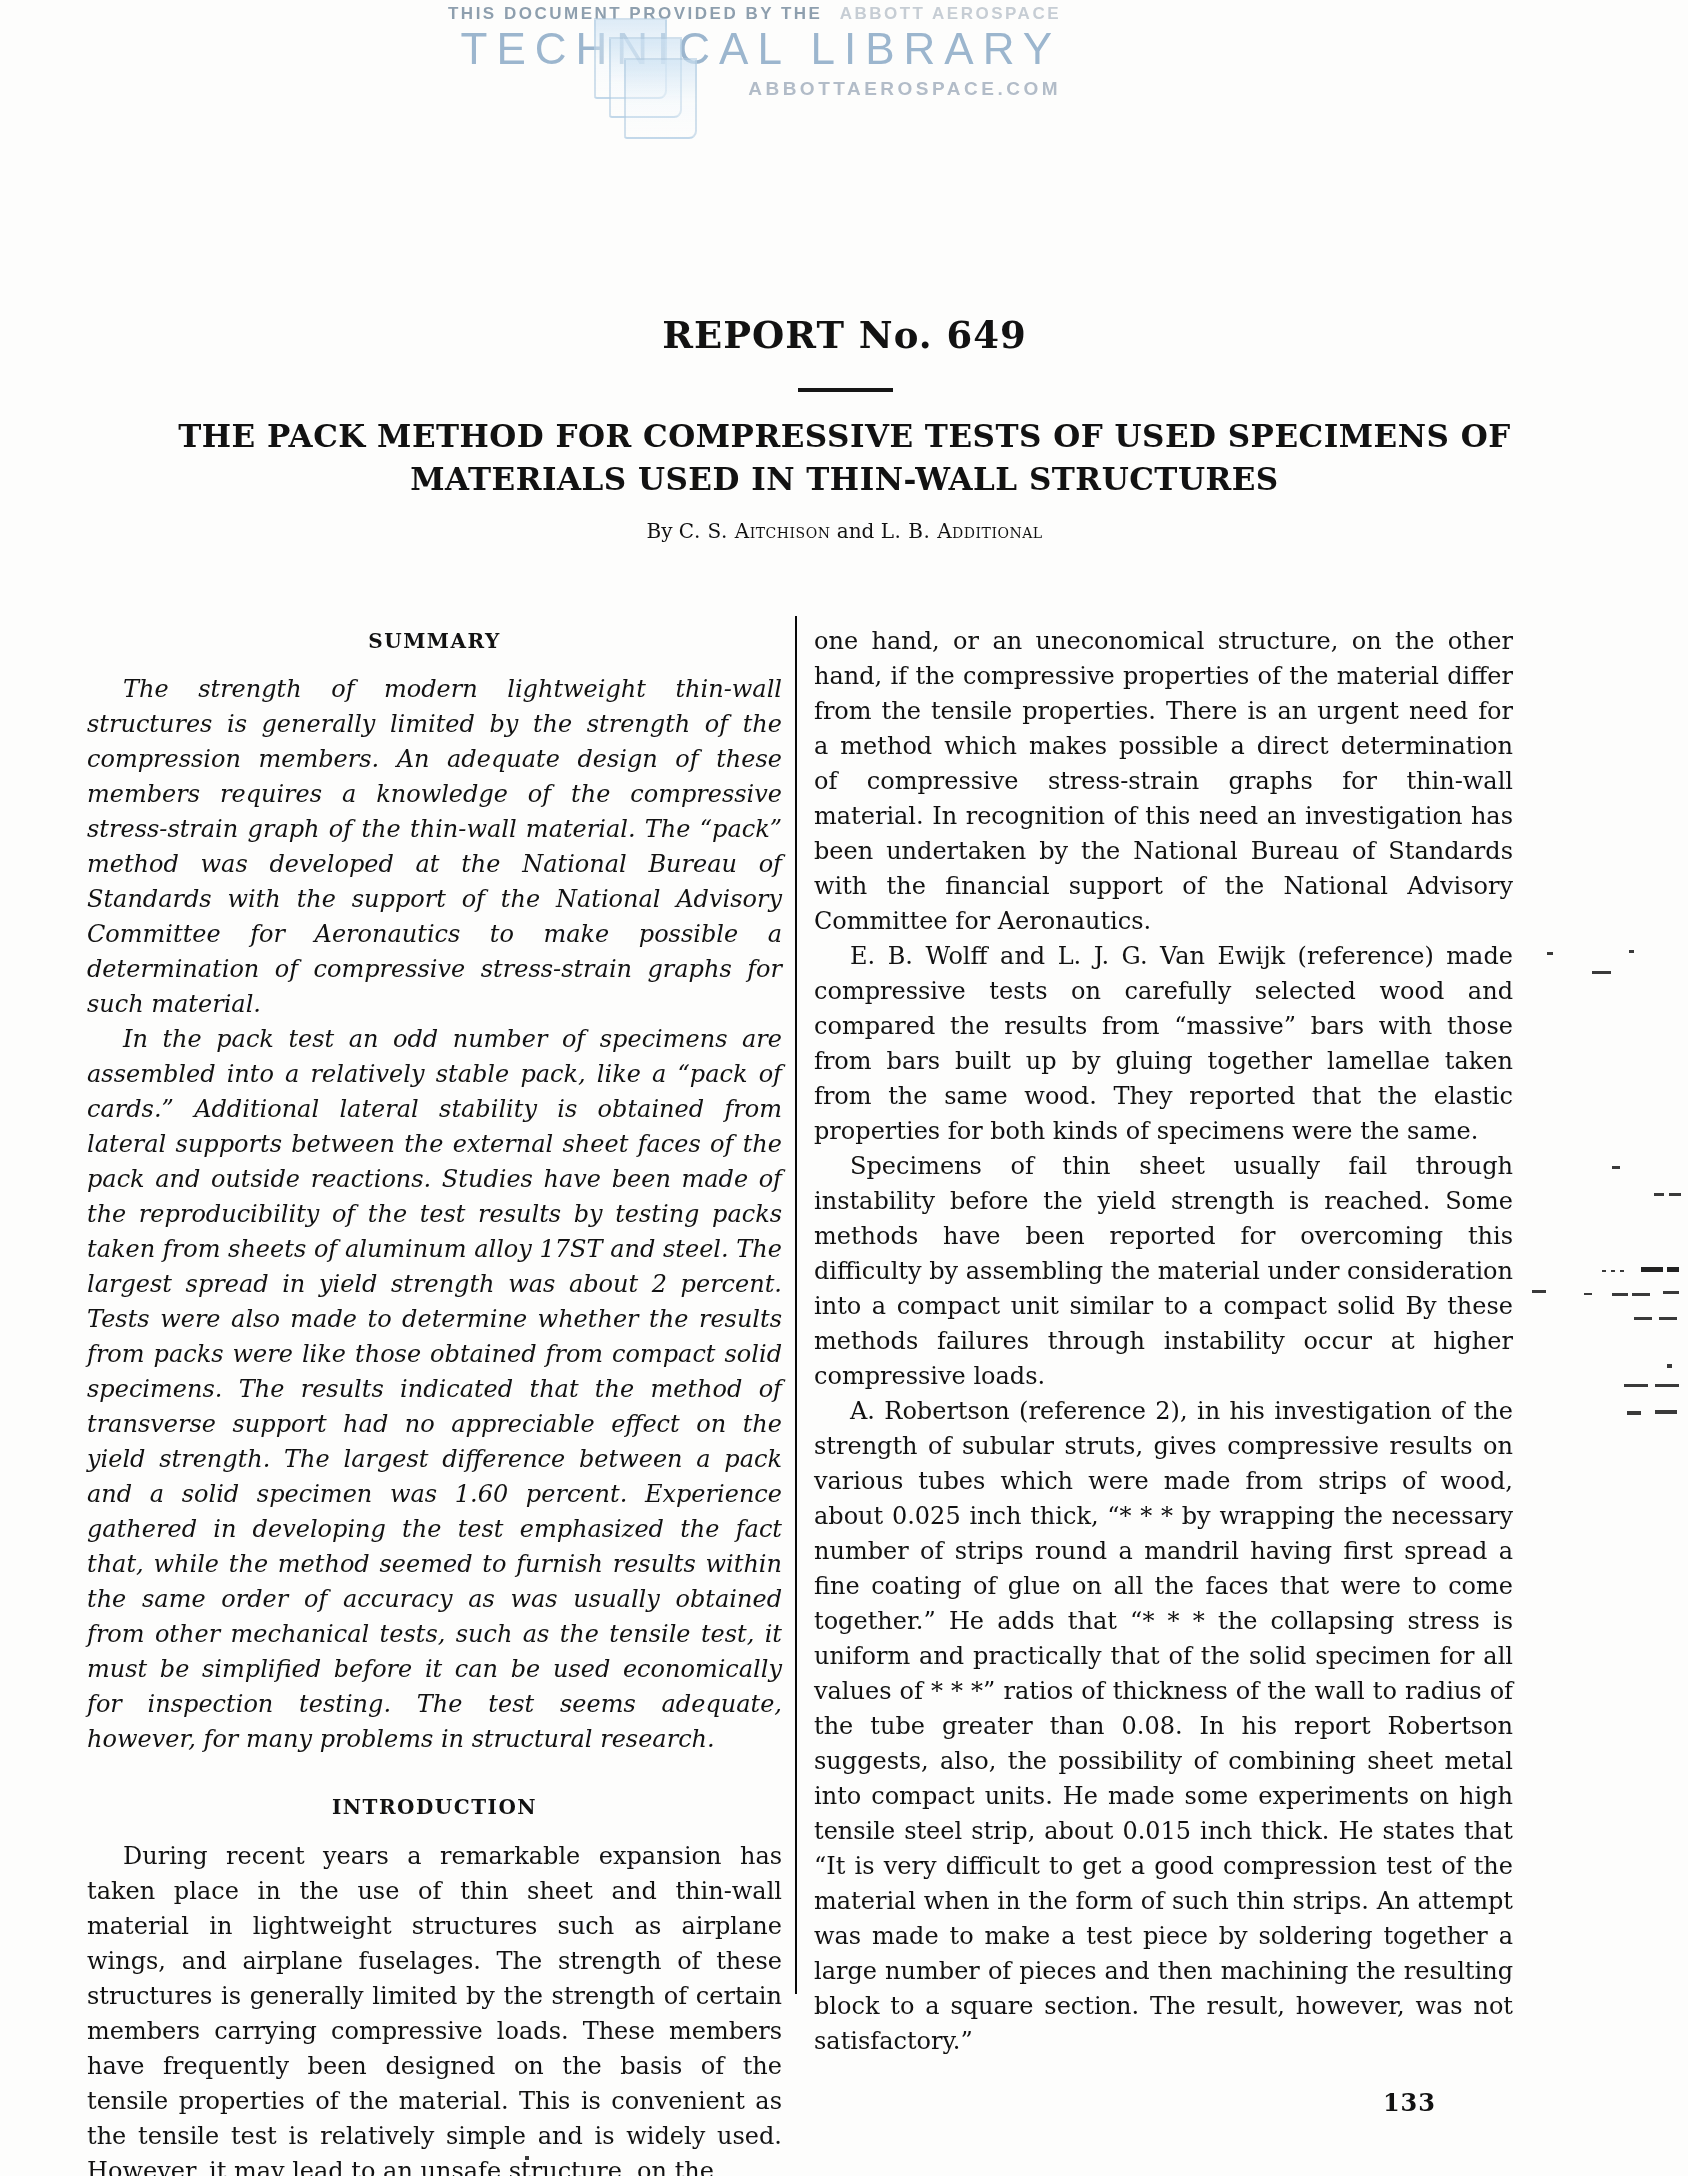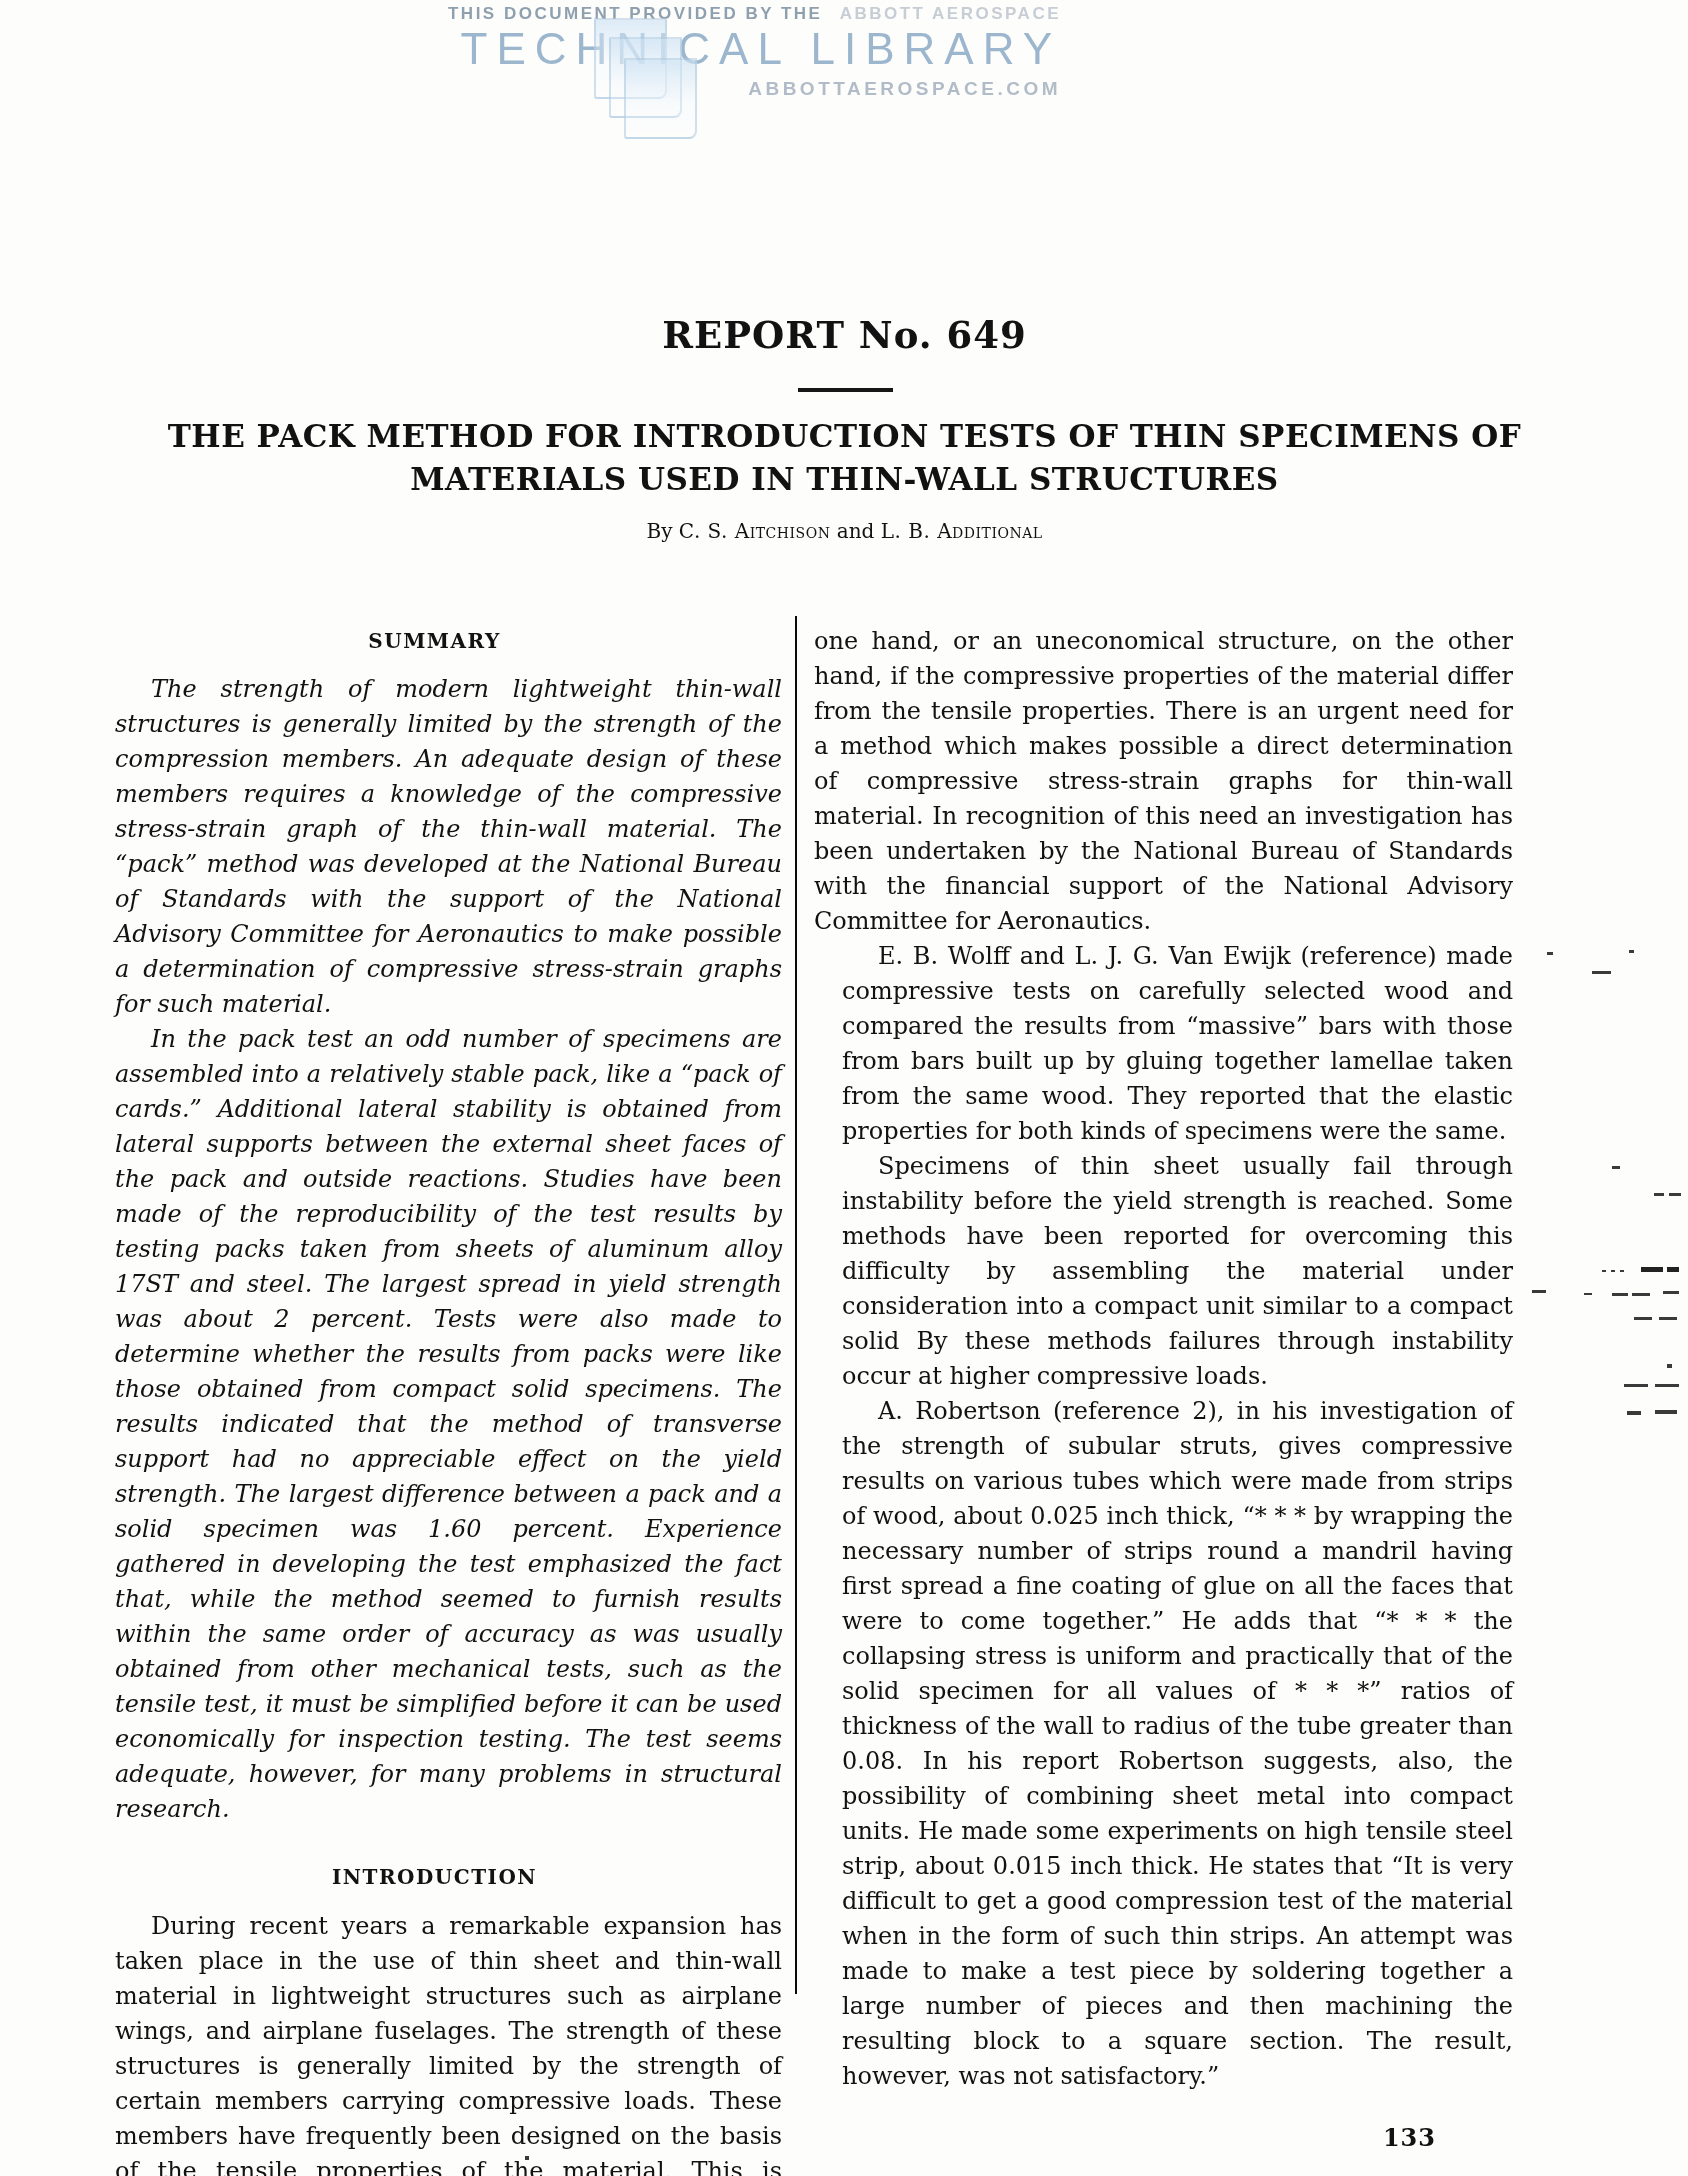--- a/index.html
+++ b/index.html
@@ -37,21 +37,21 @@
     font-size:31px;line-height:43px;font-weight:700;letter-spacing:0.5px;}
   .report-title span{display:block;}
   .byline{position:absolute;top:519px;left:0;width:100%;text-align:center;font-size:20px;}
   .byline .sc{font-variant:small-caps;letter-spacing:0.5px;}
 
   
   .col{position:absolute;top:624px;font-size:24px;line-height:35px;text-align:justify;}
   .col-left{left:87px;width:695px;}
   .col-right{left:814px;width:699px;}
   .col p{margin:0;}
-  .col p.ind{text-indent:36px;margin-left:28px;}
+  .col p.ind{text-indent:36px;}
   .col-left .summary-text{font-style:italic;}
   .sec-head{margin:0 0 13px 0;text-align:center;font-size:20px;font-weight:700;letter-spacing:1.5px;
     font-style:normal;text-indent:0;}
   .sec-head.intro{margin:33px 0 14px 0;}
   .divider{position:absolute;left:795px;top:616px;width:2px;height:1378px;background:#0a0a0a;}
 
   .page-num{text-align:right;padding-right:77px;margin-top:26px;font-size:24px;font-weight:700;
     letter-spacing:1px;text-indent:0;}
 
   
@@ -72,21 +72,21 @@
       <span class="pfx">THIS DOCUMENT PROVIDED BY THE</span>
       <span class="pname">ABBOTT AEROSPACE</span>
     </div>
     <div class="logo-title">TECHNICAL LIBRARY</div>
     <div class="logo-site">ABBOTTAEROSPACE.COM</div>
   </div>
 
   <h1 class="report-no">REPORT No. 649</h1>
   <div class="title-rule"></div>
   <h2 class="report-title">
-    <span>THE PACK METHOD FOR INTRODUCTION TESTS OF THIN SPECIMENS OF</span>
+    <span>THE PACK METHOD FOR COMPRESSIVE TESTS OF USED SPECIMENS OF</span>
     <span>MATERIALS USED IN THIN-WALL STRUCTURES</span>
   </h2>
   <div class="byline"><span>By </span><span class="sc">C. S. Aitchison</span><span> and </span><span class="sc">L. B. Additional</span></div>
 
   <div class="divider"></div>
 
   <section class="col col-left">
     <h3 class="sec-head">SUMMARY</h3>
     <p class="summary-text ind">The strength of modern lightweight thin-wall structures is generally limited by the strength of the compression members.  An adequate design of these members requires a knowledge of the compressive stress-strain graph of the thin-wall material.  The “pack” method was developed at the National Bureau of Standards with the support of the National Advisory Committee for Aeronautics to make possible a determination of compressive stress-strain graphs for such material.</p>
     <p class="summary-text ind">In the pack test an odd number of specimens are assembled into a relatively stable pack, like a “pack of cards.”  Additional lateral stability is obtained from lateral supports between the external sheet faces of the pack and outside reactions.  Studies have been made of the reproducibility of the test results by testing packs taken from sheets of aluminum alloy 17ST and steel.  The largest spread in yield strength was about 2 percent.  Tests were also made to determine whether the results from packs were like those obtained from compact solid specimens.  The results indicated that the method of transverse support had no appreciable effect on the yield strength.  The largest difference between a pack and a solid specimen was 1.60 percent.  Experience gathered in developing the test emphasized the fact that, while the method seemed to furnish results within the same order of accuracy as was usually obtained from other mechanical tests, such as the tensile test, it must be simplified before it can be used economically for inspection testing.  The test seems adequate, however, for many problems in structural research.</p>

